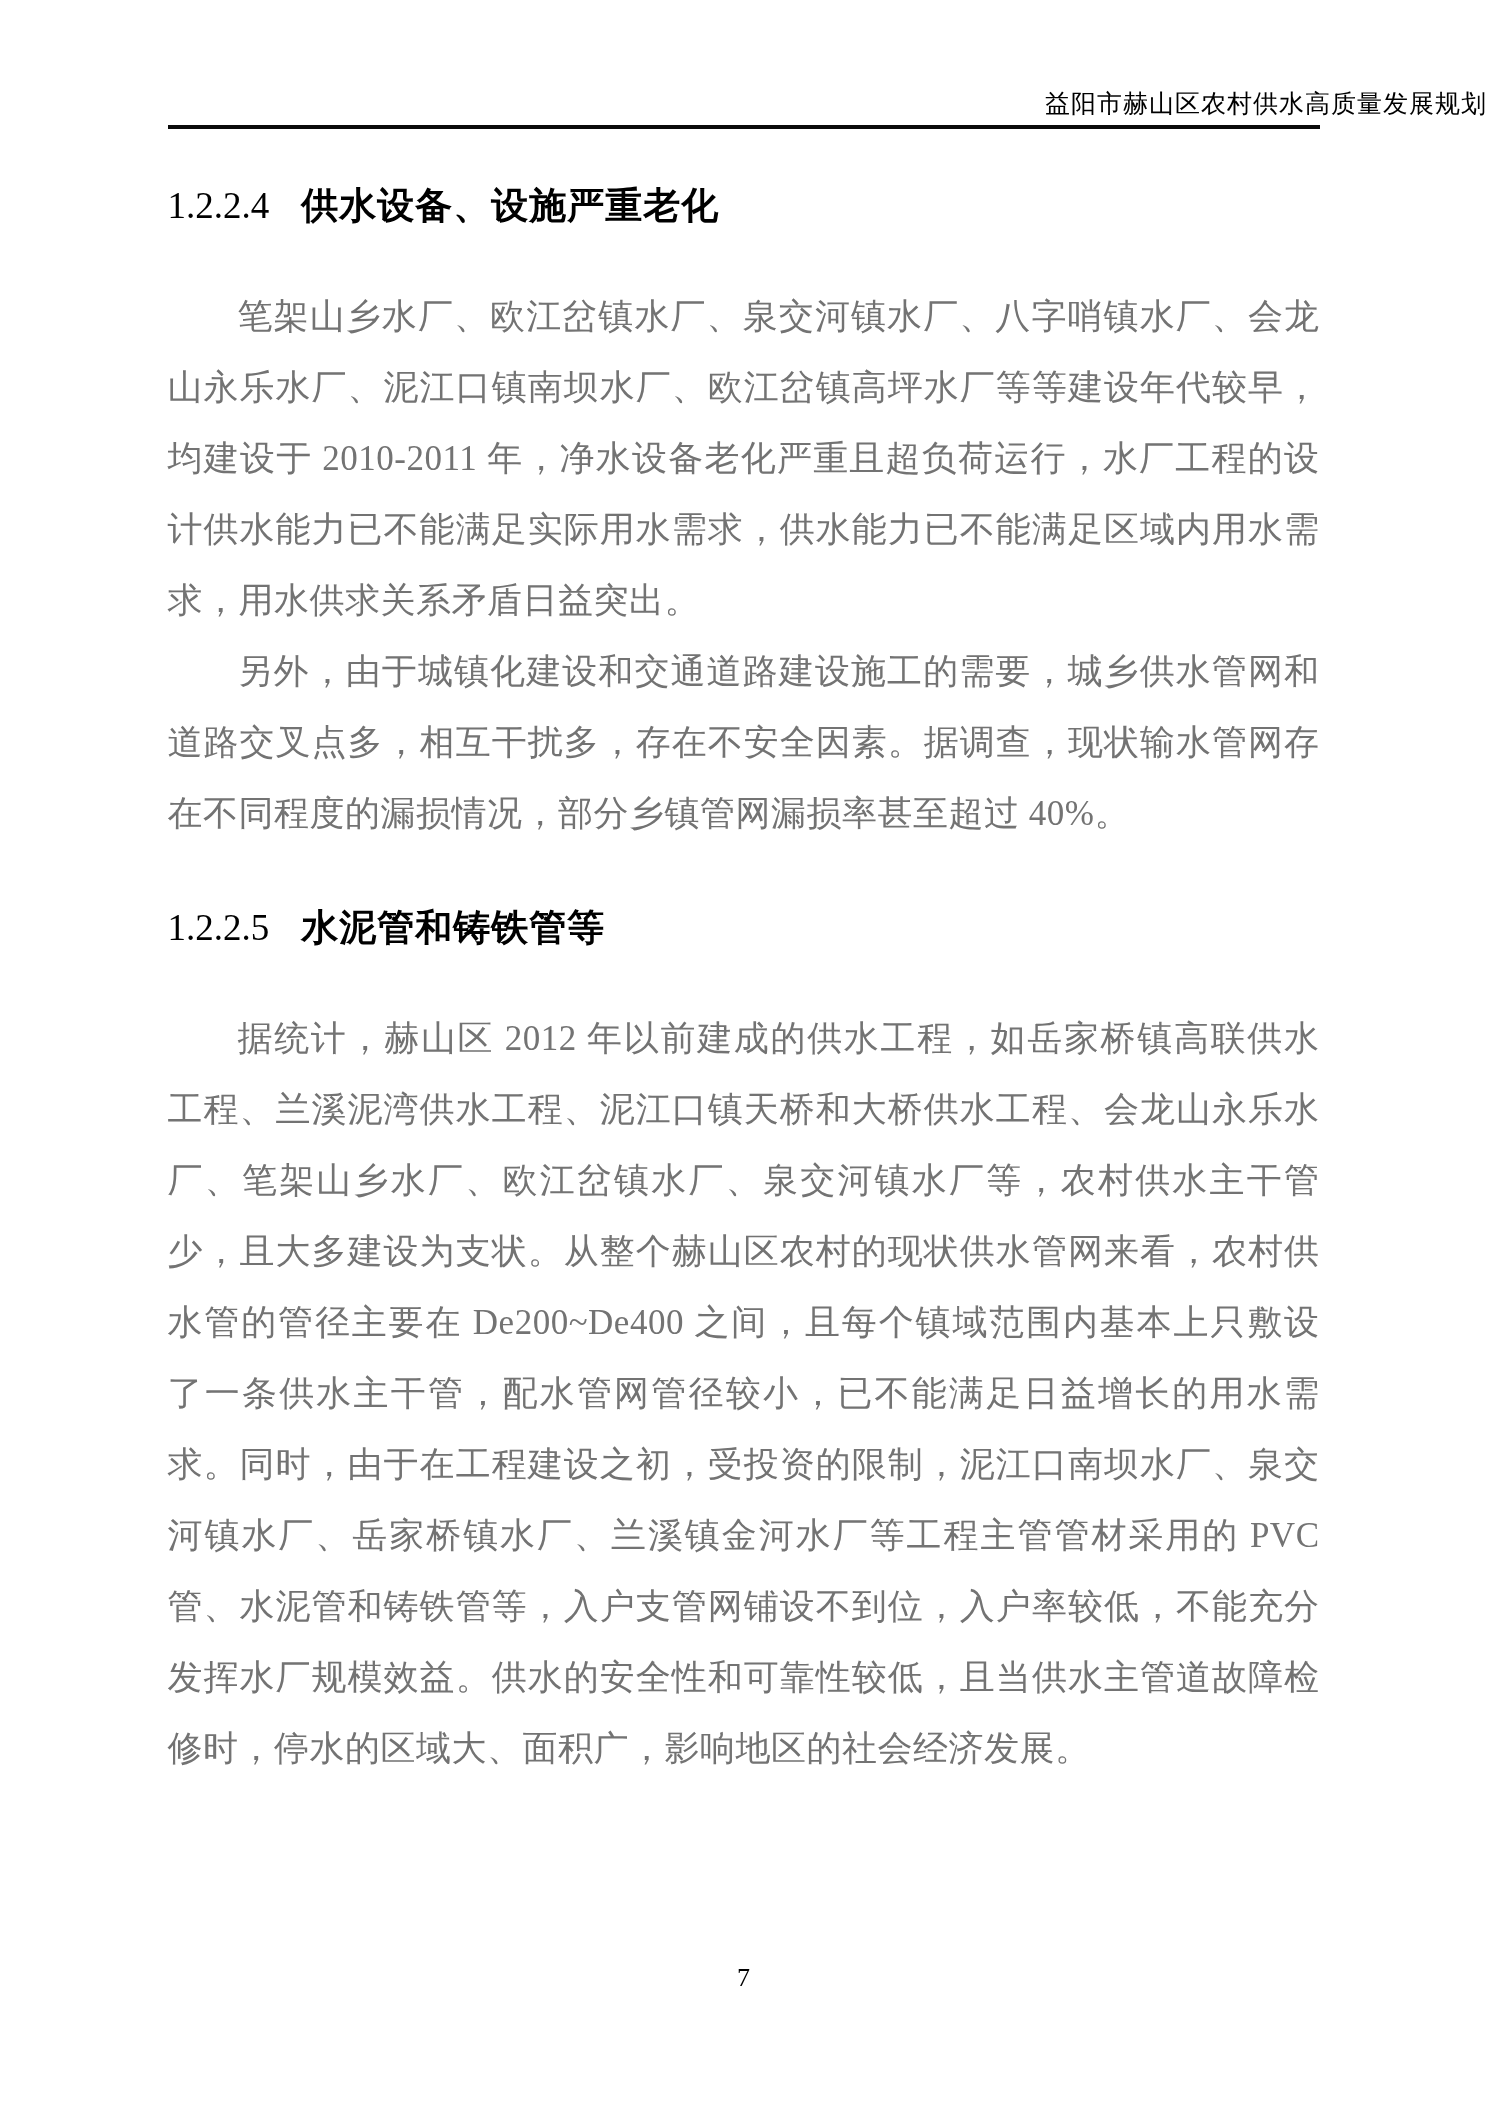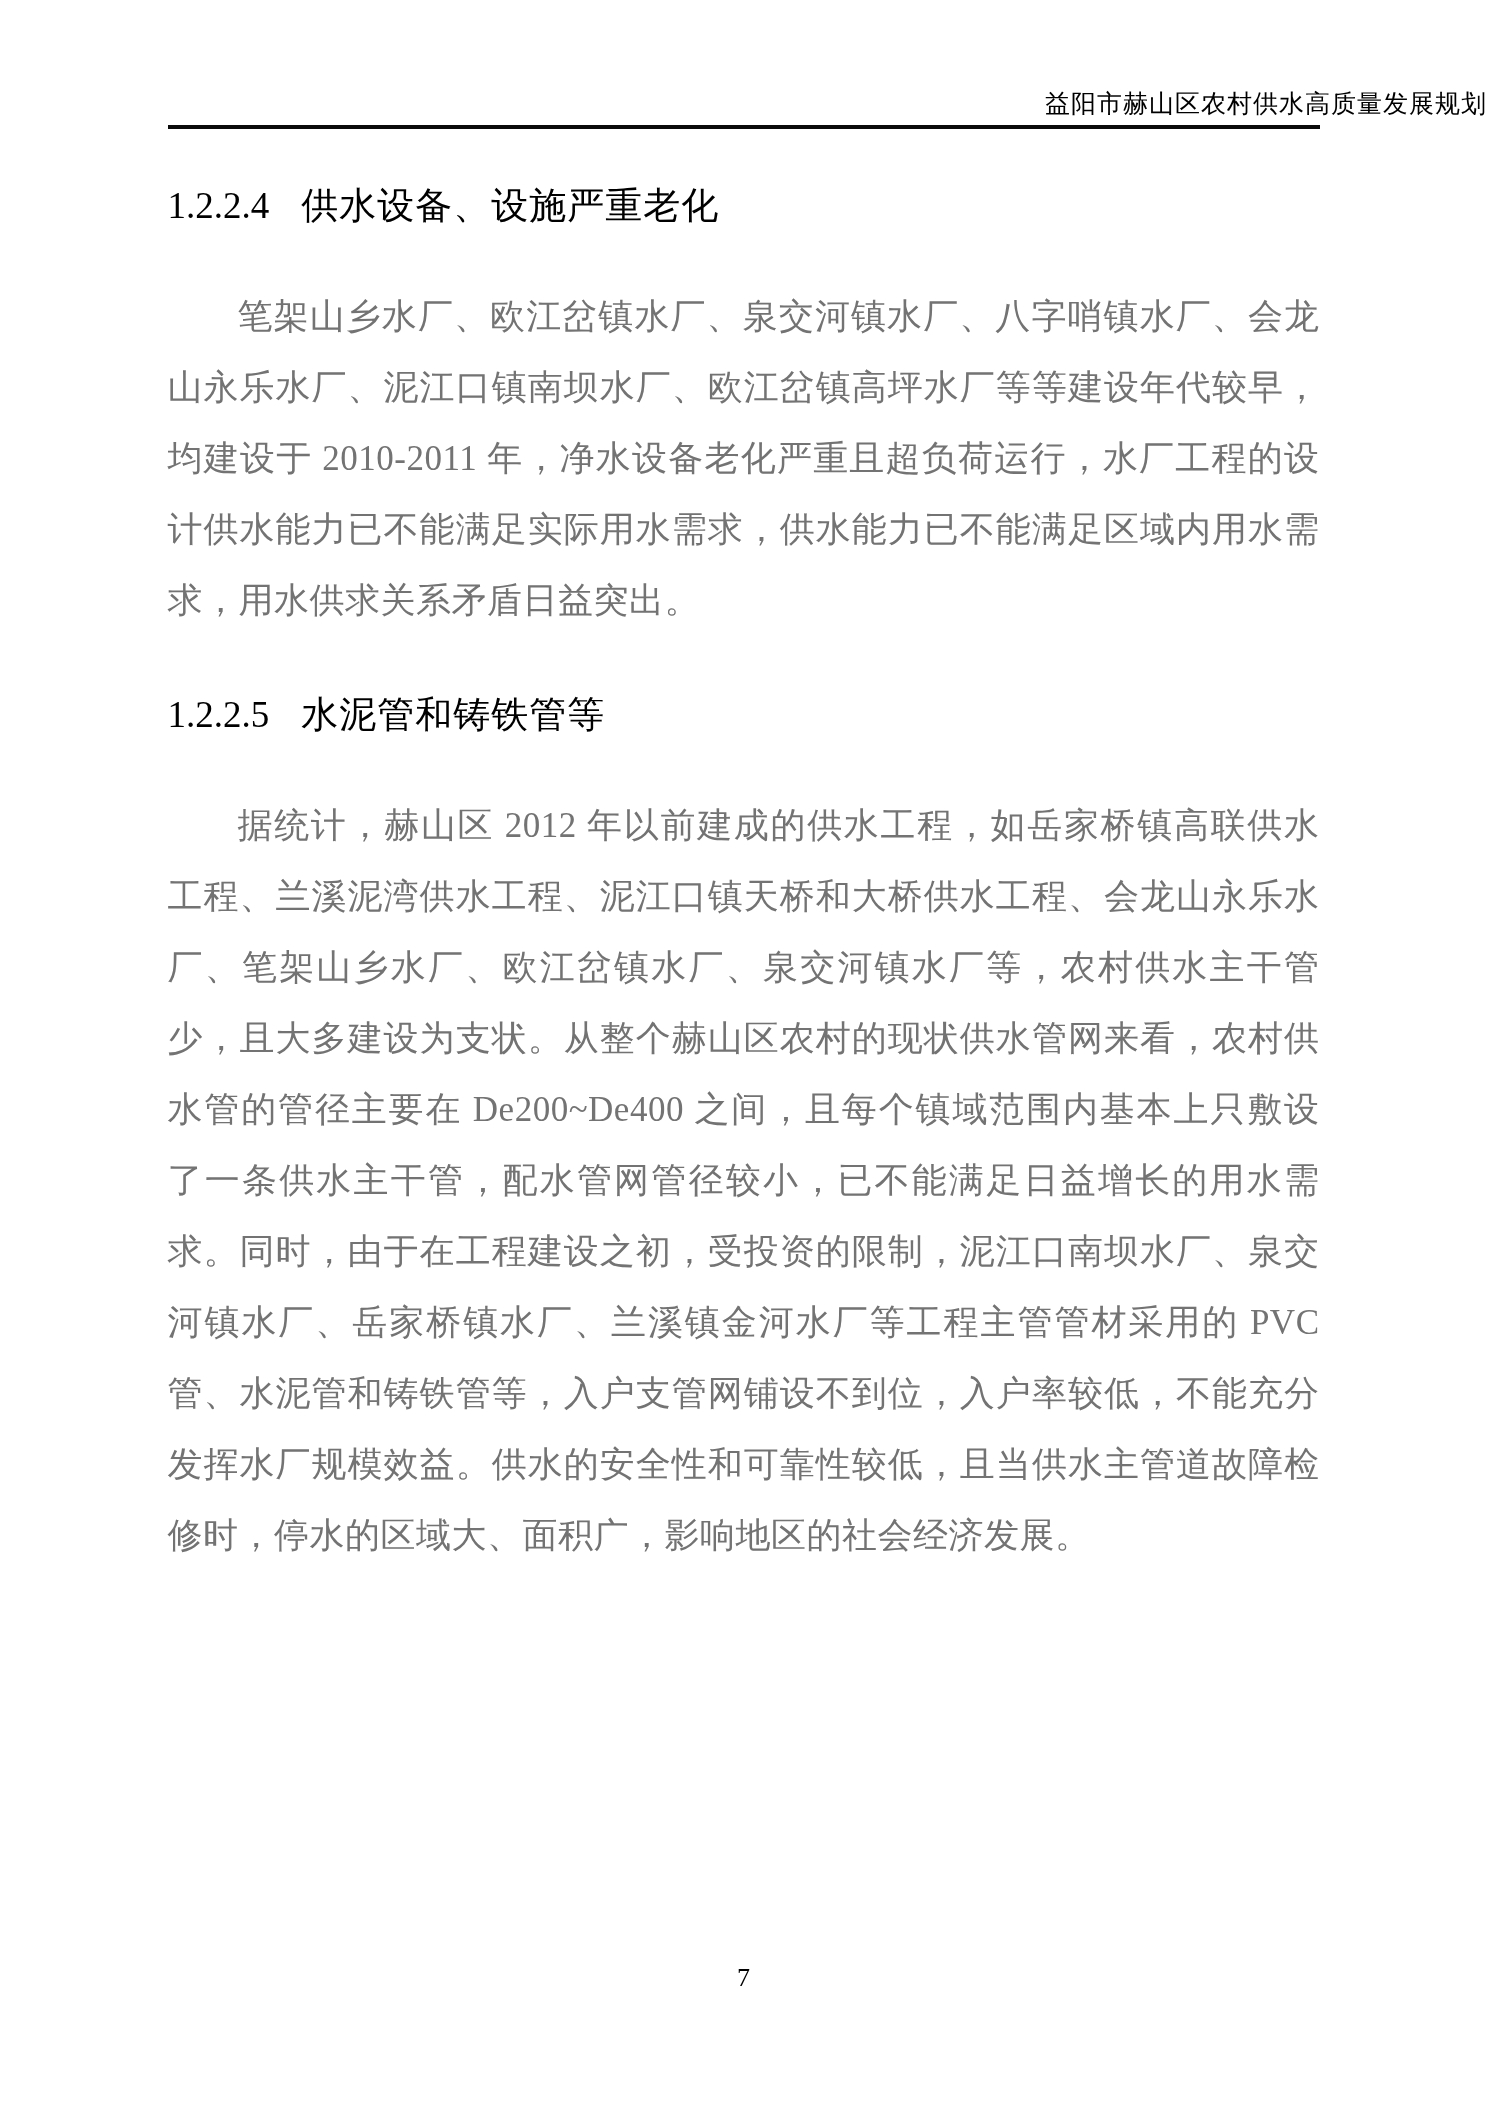--- a/index.html
+++ b/index.html
@@ -50,21 +50,21 @@
   .section-heading.second {
     margin-top: 56px;
   }
   .heading-num {
     font-family: Liberation Serif, serif;
     font-weight: 400;
     margin-right: 32px;
   }
   .heading-title {
     font-family: "Liberation Sans", sans-serif;
-    font-weight: 400;
+    font-weight: 700;
     letter-spacing: 1px;
   }
   .body-paragraph {
     margin: 0;
     font-size: 35px;
     line-height: 71px;
     text-align: justify;
     text-justify: inter-ideograph;
     text-indent: 2em;
     letter-spacing: 0.5px;
@@ -96,20 +96,21 @@
   <hr class="header-rule">
 
   <div class="content">
 
     <h1 class="section-heading">
       <span class="heading-num">1.2.2.4</span><span class="heading-title">供水设备、设施严重老化</span>
     </h1>
 
     <p class="body-paragraph para-first">笔架山乡水厂、欧江岔镇水厂、泉交河镇水厂、八字哨镇水厂、会龙山永乐水厂、泥江口镇南坝水厂、欧江岔镇高坪水厂等等建设年代较早，均建设于 2010-2011 年，净水设备老化严重且超负荷运行，水厂工程的设计供水能力已不能满足实际用水需求，供水能力已不能满足区域内用水需求，用水供求关系矛盾日益突出。</p>
 
+    <p class="body-paragraph">另外，由于城镇化建设和交通道路建设施工的需要，城乡供水管网和道路交叉点多，相互干扰多，存在不安全因素。据调查，现状输水管网存在不同程度的漏损情况，部分乡镇管网漏损率甚至超过 40%。</p>
 
     <h1 class="section-heading second">
       <span class="heading-num">1.2.2.5</span><span class="heading-title">水泥管和铸铁管等</span>
     </h1>
 
     <p class="body-paragraph para-first">据统计，赫山区 2012 年以前建成的供水工程，如岳家桥镇高联供水工程、兰溪泥湾供水工程、泥江口镇天桥和大桥供水工程、会龙山永乐水厂、笔架山乡水厂、欧江岔镇水厂、泉交河镇水厂等，农村供水主干管少，且大多建设为支状。从整个赫山区农村的现状供水管网来看，农村供水管的管径主要在 De200~De400 之间，且每个镇域范围内基本上只敷设了一条供水主干管，配水管网管径较小，已不能满足日益增长的用水需求。同时，由于在工程建设之初，受投资的限制，泥江口南坝水厂、泉交河镇水厂、岳家桥镇水厂、兰溪镇金河水厂等工程主管管材采用的 PVC 管、水泥管和铸铁管等，入户支管网铺设不到位，入户率较低，不能充分发挥水厂规模效益。供水的安全性和可靠性较低，且当供水主管道故障检修时，停水的区域大、面积广，影响地区的社会经济发展。</p>
 
   </div>
 
   <div class="page-footer">7</div>

